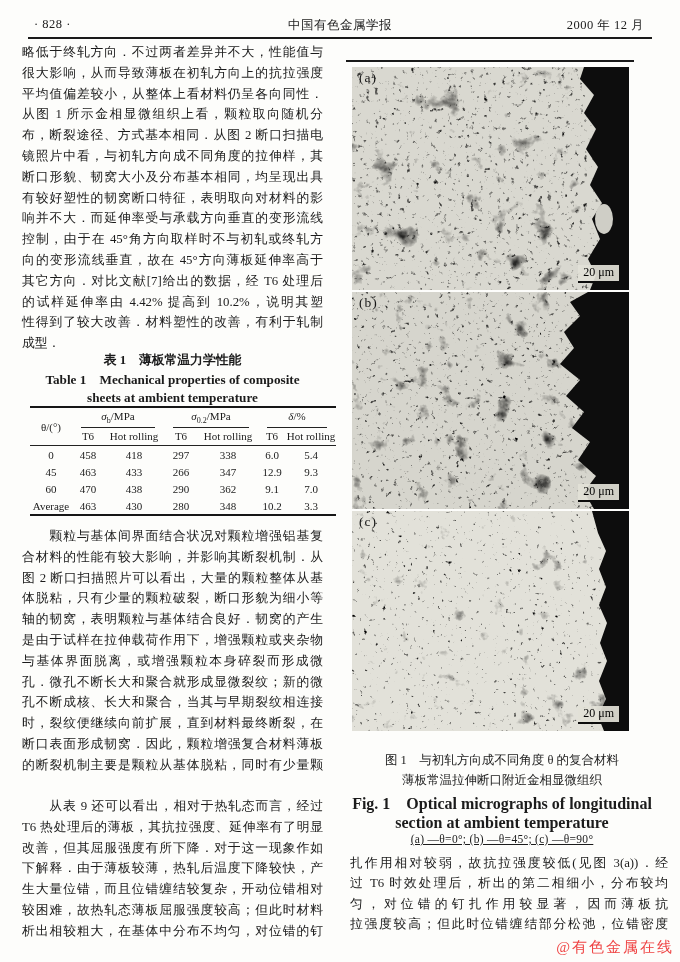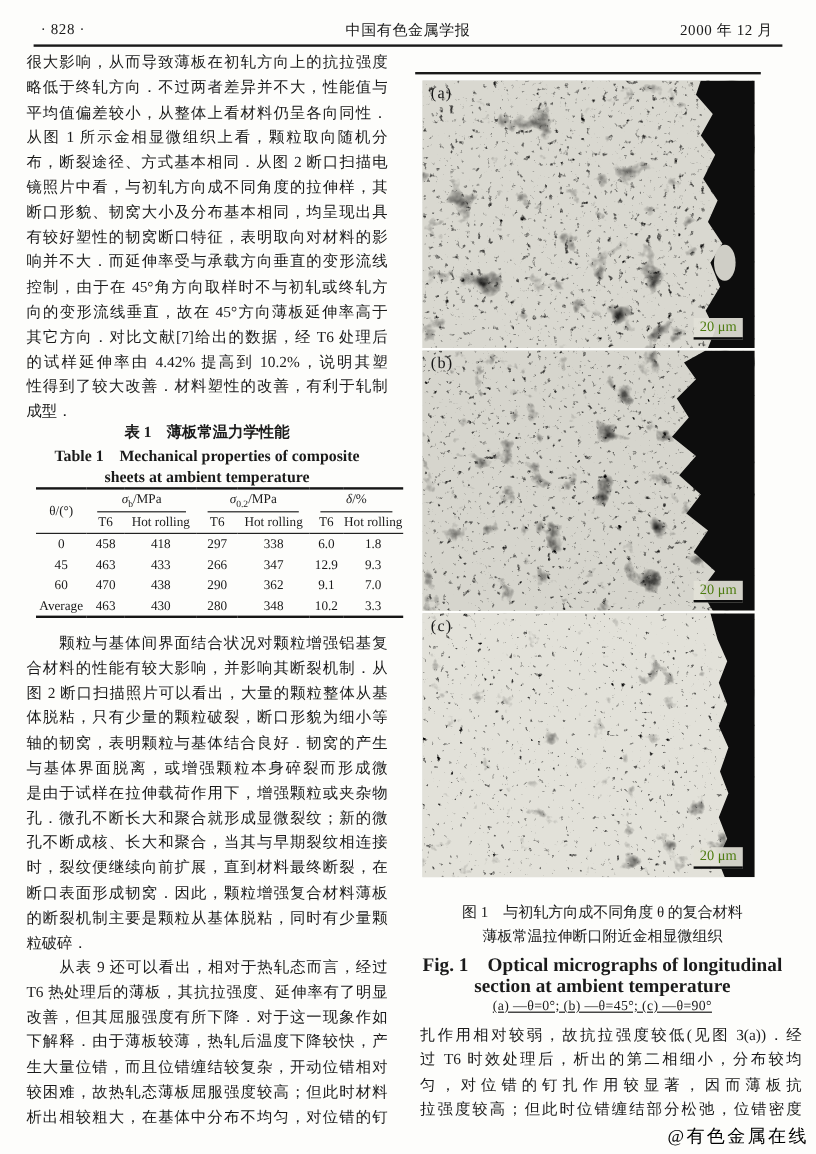--- a/index.html
+++ b/index.html
@@ -22,39 +22,39 @@
   .grp .gin{border-bottom:1px solid #222;margin:0 9px;padding:2px 0 2px;}
   .c0{border-bottom:1px solid #222;}
   tr.sub td{border-bottom:1px solid #222;padding:2px 0 3px;}
   tbody td{padding:2.5px 0 2.5px;}
   i{font-style:italic;}
   sub{font-size:8px;}
   
   .fig{overflow:hidden;background:#d8d7cf;}
   .fig svg{display:block;}
   .figlabel{position:absolute;left:7px;top:3px;font-size:13.5px;color:#161616;letter-spacing:1px;}
-  .scale{position:absolute;right:10px;bottom:7px;font-size:12px;color:#4d7c0f;
+  .scale{position:absolute;right:10px;bottom:7px;font-size:12px;color:#000000;
          background:rgba(226,225,215,.92);padding:0 5px 1px;border-bottom:2px solid #0c0c0c;}
   
   .capcn{font-size:12.5px;text-align:center;}
   .capen{font-size:16px;font-weight:bold;text-align:center;}
   .capsub{font-size:11.5px;text-align:center;letter-spacing:.3px;text-decoration:underline;}
   .wm{font-size:15px;letter-spacing:2px;}
 </style>
 </head>
 <body>
 
 <div class="abs hdr" style="left:34px;">· 828 ·</div>
 <div class="abs hdr" style="left:0;width:680px;text-align:center;">中国有色金属学报</div>
 <div class="abs hdr" style="right:36px;">2000 年 12 月</div>
 <div class="abs rule" style="left:28px;top:37px;width:624px;"></div>
 
 <div class="abs para" style="left:22px;top:42px;width:301px;">
+    <div class="tl jl">略低于终轧方向．不过两者差异并不大，性能值与</div>
     <div class="tl jl">很大影响，从而导致薄板在初轧方向上的抗拉强度</div>
-    <div class="tl jl">略低于终轧方向．不过两者差异并不大，性能值与</div>
     <div class="tl jl">平均值偏差较小，从整体上看材料仍呈各向同性．</div>
     <div class="tl jl">从图 1 所示金相显微组织上看，颗粒取向随机分</div>
     <div class="tl jl">布，断裂途径、方式基本相同．从图 2 断口扫描电</div>
     <div class="tl jl">镜照片中看，与初轧方向成不同角度的拉伸样，其</div>
     <div class="tl jl">断口形貌、韧窝大小及分布基本相同，均呈现出具</div>
     <div class="tl jl">有较好塑性的韧窝断口特征，表明取向对材料的影</div>
     <div class="tl jl">响并不大．而延伸率受与承载方向垂直的变形流线</div>
     <div class="tl jl">控制，由于在 45°角方向取样时不与初轧或终轧方</div>
     <div class="tl jl">向的变形流线垂直，故在 45°方向薄板延伸率高于</div>
     <div class="tl jl">其它方向．对比文献[7]给出的数据，经 T6 处理后</div>
@@ -101,21 +101,21 @@
       </tr>
     </thead>
     <tbody>
         <tr>
           <td>0</td>
           <td>458</td>
           <td>418</td>
           <td>297</td>
           <td>338</td>
           <td>6.0</td>
-          <td>1.8</td>
+          <td>5.4</td>
         </tr>
         <tr>
           <td>45</td>
           <td>463</td>
           <td>433</td>
           <td>266</td>
           <td>347</td>
           <td>12.9</td>
           <td>9.3</td>
         </tr>
@@ -140,28 +140,27 @@
       </tbody>
   </table>
 </div>
 
 <div class="abs para" style="left:22px;top:526px;width:301px;">
     <div class="tl jl">　　颗粒与基体间界面结合状况对颗粒增强铝基复</div>
     <div class="tl jl">合材料的性能有较大影响，并影响其断裂机制．从</div>
     <div class="tl jl">图 2 断口扫描照片可以看出，大量的颗粒整体从基</div>
     <div class="tl jl">体脱粘，只有少量的颗粒破裂，断口形貌为细小等</div>
     <div class="tl jl">轴的韧窝，表明颗粒与基体结合良好．韧窝的产生</div>
+    <div class="tl jl">是由于试样在拉伸载荷作用下，增强颗粒或夹杂物</div>
     <div class="tl jl">与基体界面脱离，或增强颗粒本身碎裂而形成微</div>
-    <div class="tl jl">是由于试样在拉伸载荷作用下，增强颗粒或夹杂物</div>
     <div class="tl jl">孔．微孔不断长大和聚合就形成显微裂纹；新的微</div>
     <div class="tl jl">孔不断成核、长大和聚合，当其与早期裂纹相连接</div>
     <div class="tl jl">时，裂纹便继续向前扩展，直到材料最终断裂，在</div>
     <div class="tl jl">断口表面形成韧窝．因此，颗粒增强复合材料薄板</div>
     <div class="tl jl">的断裂机制主要是颗粒从基体脱粘，同时有少量颗</div>
-    <div class="tl fl">粒破碎．</div>
   </div>
 <div class="abs para" style="left:22px;top:796px;width:301px;">
     <div class="tl jl">　　从表 9 还可以看出，相对于热轧态而言，经过</div>
     <div class="tl jl">T6 热处理后的薄板，其抗拉强度、延伸率有了明显</div>
     <div class="tl jl">改善，但其屈服强度有所下降．对于这一现象作如</div>
     <div class="tl jl">下解释．由于薄板较薄，热轧后温度下降较快，产</div>
     <div class="tl jl">生大量位错，而且位错缠结较复杂，开动位错相对</div>
     <div class="tl jl">较困难，故热轧态薄板屈服强度较高；但此时材料</div>
     <div class="tl jl">析出相较粗大，在基体中分布不均匀，对位错的钉</div>
   </div>
@@ -238,13 +237,13 @@
 <div class="abs capen" style="left:352px;top:814px;width:300px;">section at ambient temperature</div>
 <div class="abs capsub" style="left:352px;top:833px;width:300px;">(a) —θ=0°;  (b) —θ=45°;  (c) —θ=90°</div>
 
 <div class="abs para" style="left:350px;top:853px;width:318px;line-height:20.3px;">
     <div class="tl jl">扎作用相对较弱，故抗拉强度较低(见图 3(a))．经</div>
     <div class="tl jl">过 T6 时效处理后，析出的第二相细小，分布较均</div>
     <div class="tl jl">匀，对位错的钉扎作用较显著，因而薄板抗</div>
     <div class="tl jl">拉强度较高；但此时位错缠结部分松弛，位错密度</div>
   </div>
 
-<div class="abs wm" style="right: 6px; top: 938px; color: #000000;">@有色金属在线</div>
+<div class="abs wm" style="right: 6px; top: 938px; color: #ef4444;">@有色金属在线</div>
 
 </body></html>

